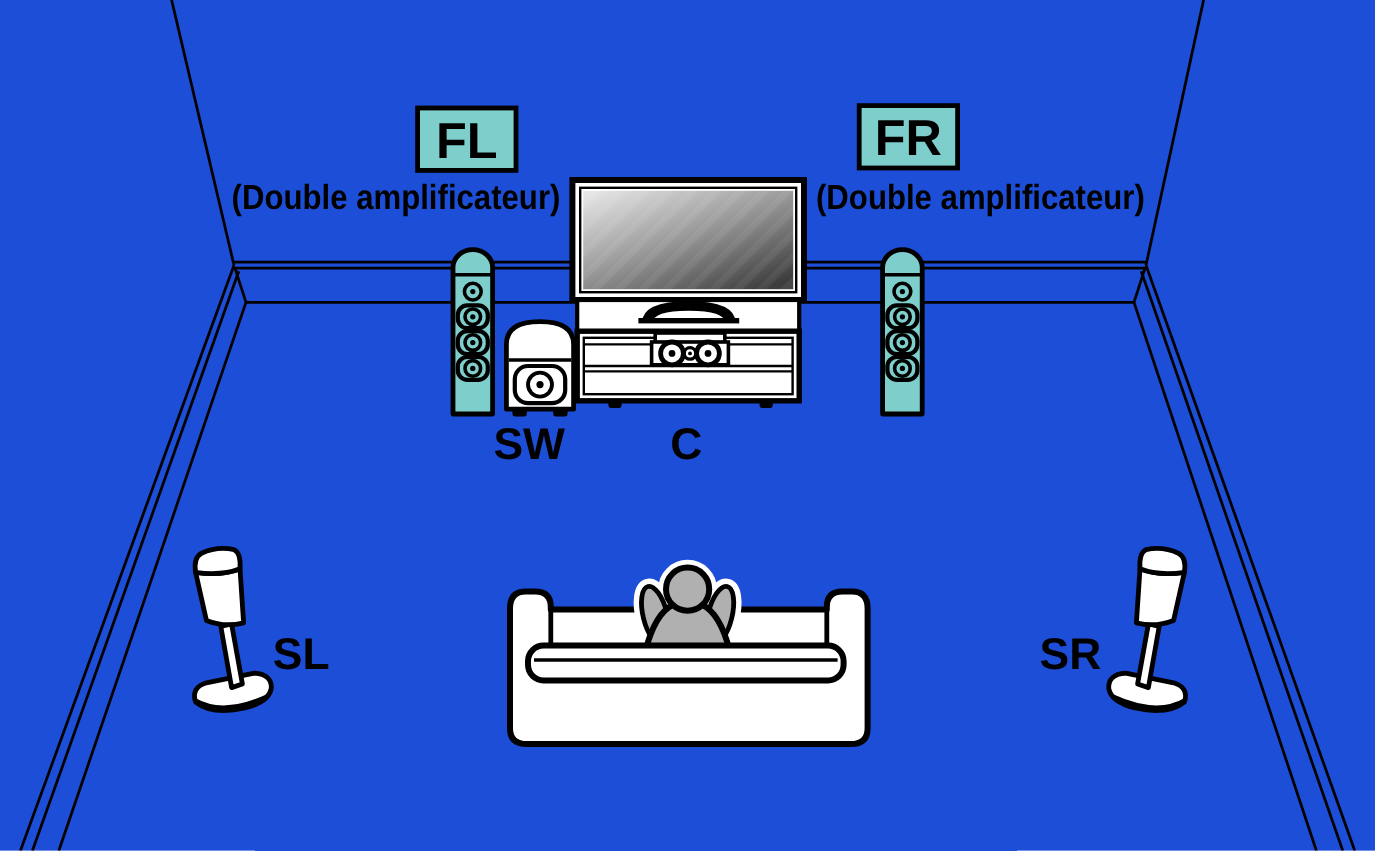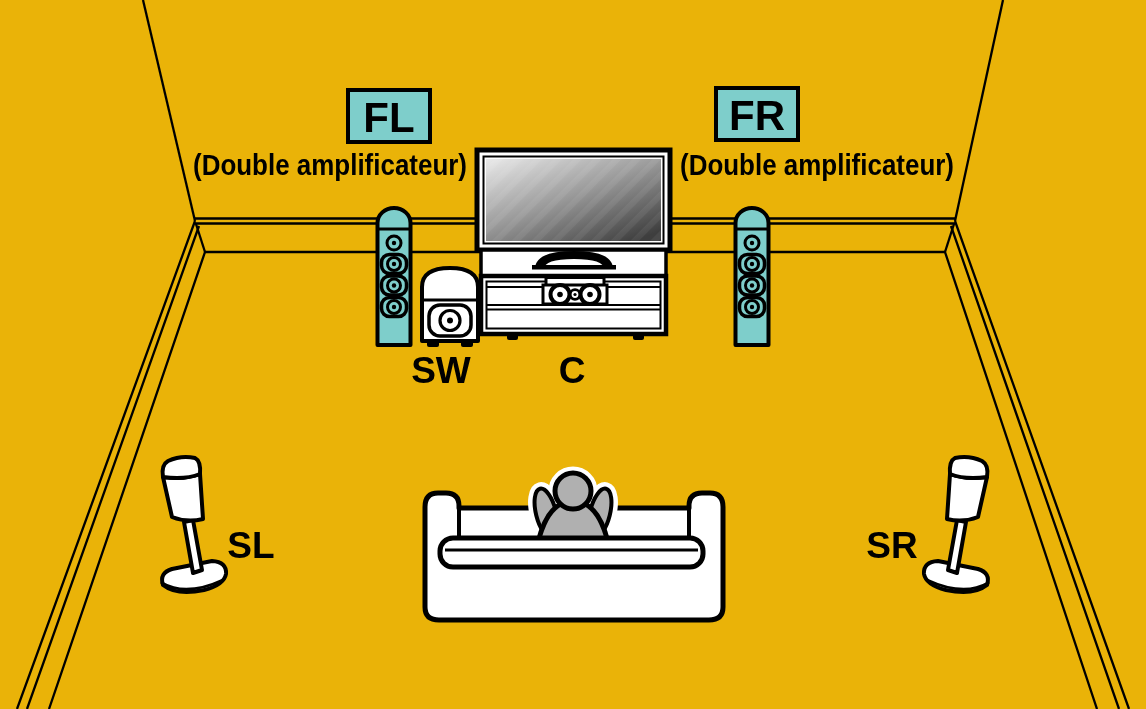--- a/index.html
+++ b/index.html
@@ -1,16 +1,16 @@
 <!DOCTYPE html>
 <html style="--teal: #7ECECB; --outline: #000000; --person-gray: #B0B0B0; --screen-light: #EAEAEA; --screen-mid: #9A9A9A; --screen-dark: #3E3E3E;"><head>
 <meta charset="utf-8">
 <style>
   html,body{margin:0;padding:0;background:#fff;}
-  .stage{position:relative;width:1146px;height:709px;background:#eab308;overflow:hidden;}
+  .stage{position:relative;width:1146px;height:709px;background:#1d4ed8;overflow:hidden;}
   svg{display:block;}
   svg text{font-family:"Liberation Sans","DejaVu Sans",sans-serif;font-weight:bold;fill:#000;}
   .fill-teal{fill:var(--teal,#7ECECB);}
   .fill-person{fill:var(--person-gray,#B0B0B0);}
   .stop-light{stop-color:var(--screen-light,#EAEAEA);}
   .stop-mid{stop-color:var(--screen-mid,#9A9A9A);}
   .stop-dark{stop-color:var(--screen-dark,#3E3E3E);}
   .ln{stroke:var(--outline,#000);fill:none;}
   .halo{stroke:#fff;stroke-width:13;fill:#fff;stroke-linejoin:round;}
 </style>

